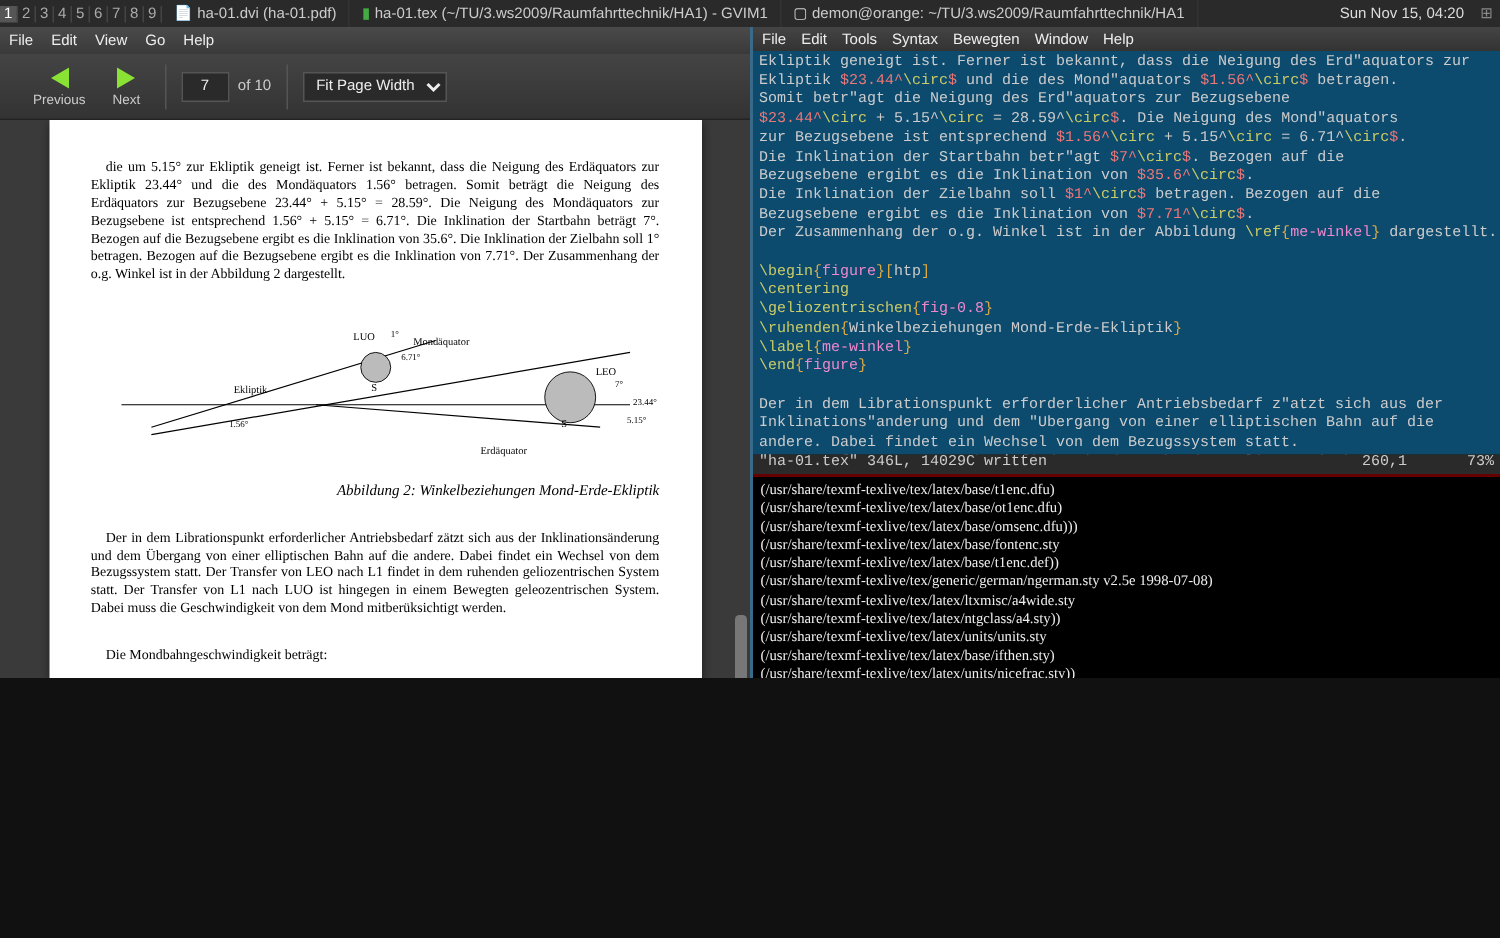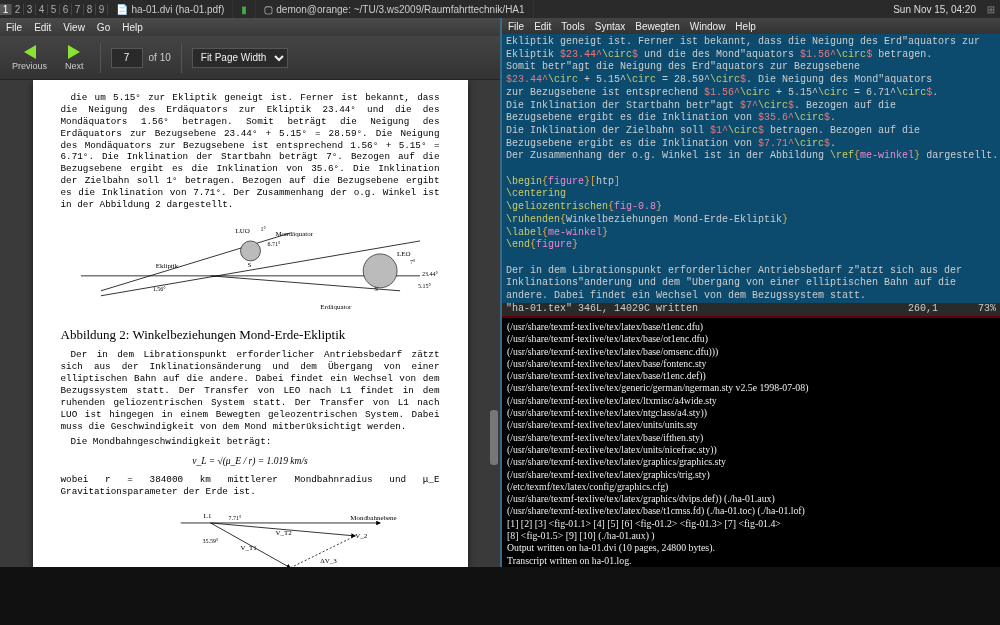--- a/index.html
+++ b/index.html
@@ -6,39 +6,39 @@
 body { font-family: sans-serif; font-size:11px; width:1000px; height:625px; background:#111; overflow:hidden; position:relative; }
 
 
 .taskbar { height:18px; background:#2a2a2a; color:#ccc; display:flex; align-items:center; font-size:10px; }
 .taskbar .ws { width:12px; text-align:center; border-right:1px solid #444; color:#aaa; cursor:pointer; }
 .taskbar .ws.active { background:#555; color:#fff; }
 .taskbar .task { padding:0 8px; display:flex; align-items:center; gap:3px; border-right:1px solid #333; cursor:pointer; height:18px; }
 .taskbar .tray { margin-left:auto; padding:0 6px; color:#ddd; }
 
 
-.split { display:flex; height:549px; }
+.split { display:flex; height:434px; }
 .left, .right { width:50%; position:relative; }
 
 
 .evince { background:#3a3a3a; height:100%; display:flex; flex-direction:column; }
 .evince .menubar { height:18px; background:linear-gradient(#4a4a4a,#3a3a3a); color:#eee; display:flex; gap:12px; padding:0 6px; align-items:center; font-size:10px; }
 .evince .menubar span { cursor:pointer; }
-.evince .toolbar { height:44px; background:linear-gradient(#444,#333); display:flex; align-items:center; padding:0 6px; gap:6px; border-bottom:1px solid #222;}
+.evince .toolbar { height:44px; background:linear-gradient(#444,#333); display:flex; align-items:center; padding:0 16px; gap:6px; border-bottom:1px solid #222;}
 .tool-btn { display:flex; flex-direction:column; align-items:center; color:#ccc; font-size:9px; gap:2px; padding:2px 6px; cursor:pointer;}
 .tool-btn .arrow { width:0; height:0; border-top:7px solid transparent; border-bottom:7px solid transparent; }
 .arrow.left { border-right:12px solid #8ae234; }
 .arrow.right { border-left:12px solid #8ae234; }
 .toolbar .sep { width:1px; height:30px; background:#555; margin:0 4px;}
 .toolbar input, .toolbar select { background:#2a2a2a; color:#eee; border:1px solid #555; font-size:10px; padding:2px 4px; height:20px;}
 .toolbar .of { color:#ccc; font-size:10px; }
 .page-view { flex:1; background:#3a3a3a; display:flex; justify-content:center; position:relative; overflow:hidden;}
 .paper { width:435px; background:#fff; color:#000; padding:8px 28px 20px 28px; font-family:"Times New Roman",serif; font-size:9.3px; line-height:1.28; text-align:justify; box-shadow:0 2px 6px rgba(0,0,0,.6); position:relative;}
-.paper .para { margin:4px 0; text-indent:10px;font-family:Liberation Mono, monospace;}
-.paper .caption { text-align:left; margin:6px 0; font-size:13px;}
+.paper .para { margin:19px 0; text-indent:10px;}
+.paper .caption { text-align:right; margin:6px 0; font-size:10px;font-style:italic;}
 .paper .formula { text-align:center; font-style:italic; margin:7px 0; font-size:9.5px;}
 .paper .fig { margin:6px auto; width:100%; }
 .paper .pagenum { text-align:center; margin-top:10px; font-size:9px;}
 .scroll-thumb { position:absolute; right:2px; width:8px; background:#777; border-radius:3px;}
 
 
 .right { display:flex; flex-direction:column; border-left:2px solid #3a6a8a; }
 .gvim { flex:0 0 298px; background:#1a1a1a; color:#ccc; font-family:"Courier New",monospace; font-size:10px; display:flex; flex-direction:column; overflow:hidden;}
 .gvim .menubar { height:16px; background:linear-gradient(#444,#333); color:#eee; display:flex; gap:10px; align-items:center; padding:0 6px; font-family:sans-serif; font-size:10px;}
 .gvim .editor { flex:1; padding:2px 4px; white-space:pre; overflow:hidden; line-height:12.7px; background:#0c4a6e;}
@@ -62,20 +62,21 @@
   <span class="ws">6</span>
   <span class="ws">7</span>
   <span class="ws">8</span>
   <span class="ws">9</span>
   <div class="task">
       <span>📄</span>
       <span>ha-01.dvi (ha-01.pdf)</span>
     </div>
   <div class="task">
       <span style="color:#4a4">▮</span>
+      <span>ha-01.tex (~/TU/3.ws2009/Raumfahrttechnik/HA1) - GVIM1</span>
     </div>
   <div class="task">
       <span>▢</span>
       <span>demon@orange: ~/TU/3.ws2009/Raumfahrttechnik/HA1</span>
     </div>
   <div class="tray">Sun Nov 15, 04:20</div>
   <div style="width:18px;text-align:center;color:#888">⊞</div>
 </div>
 
 <div class="split">

